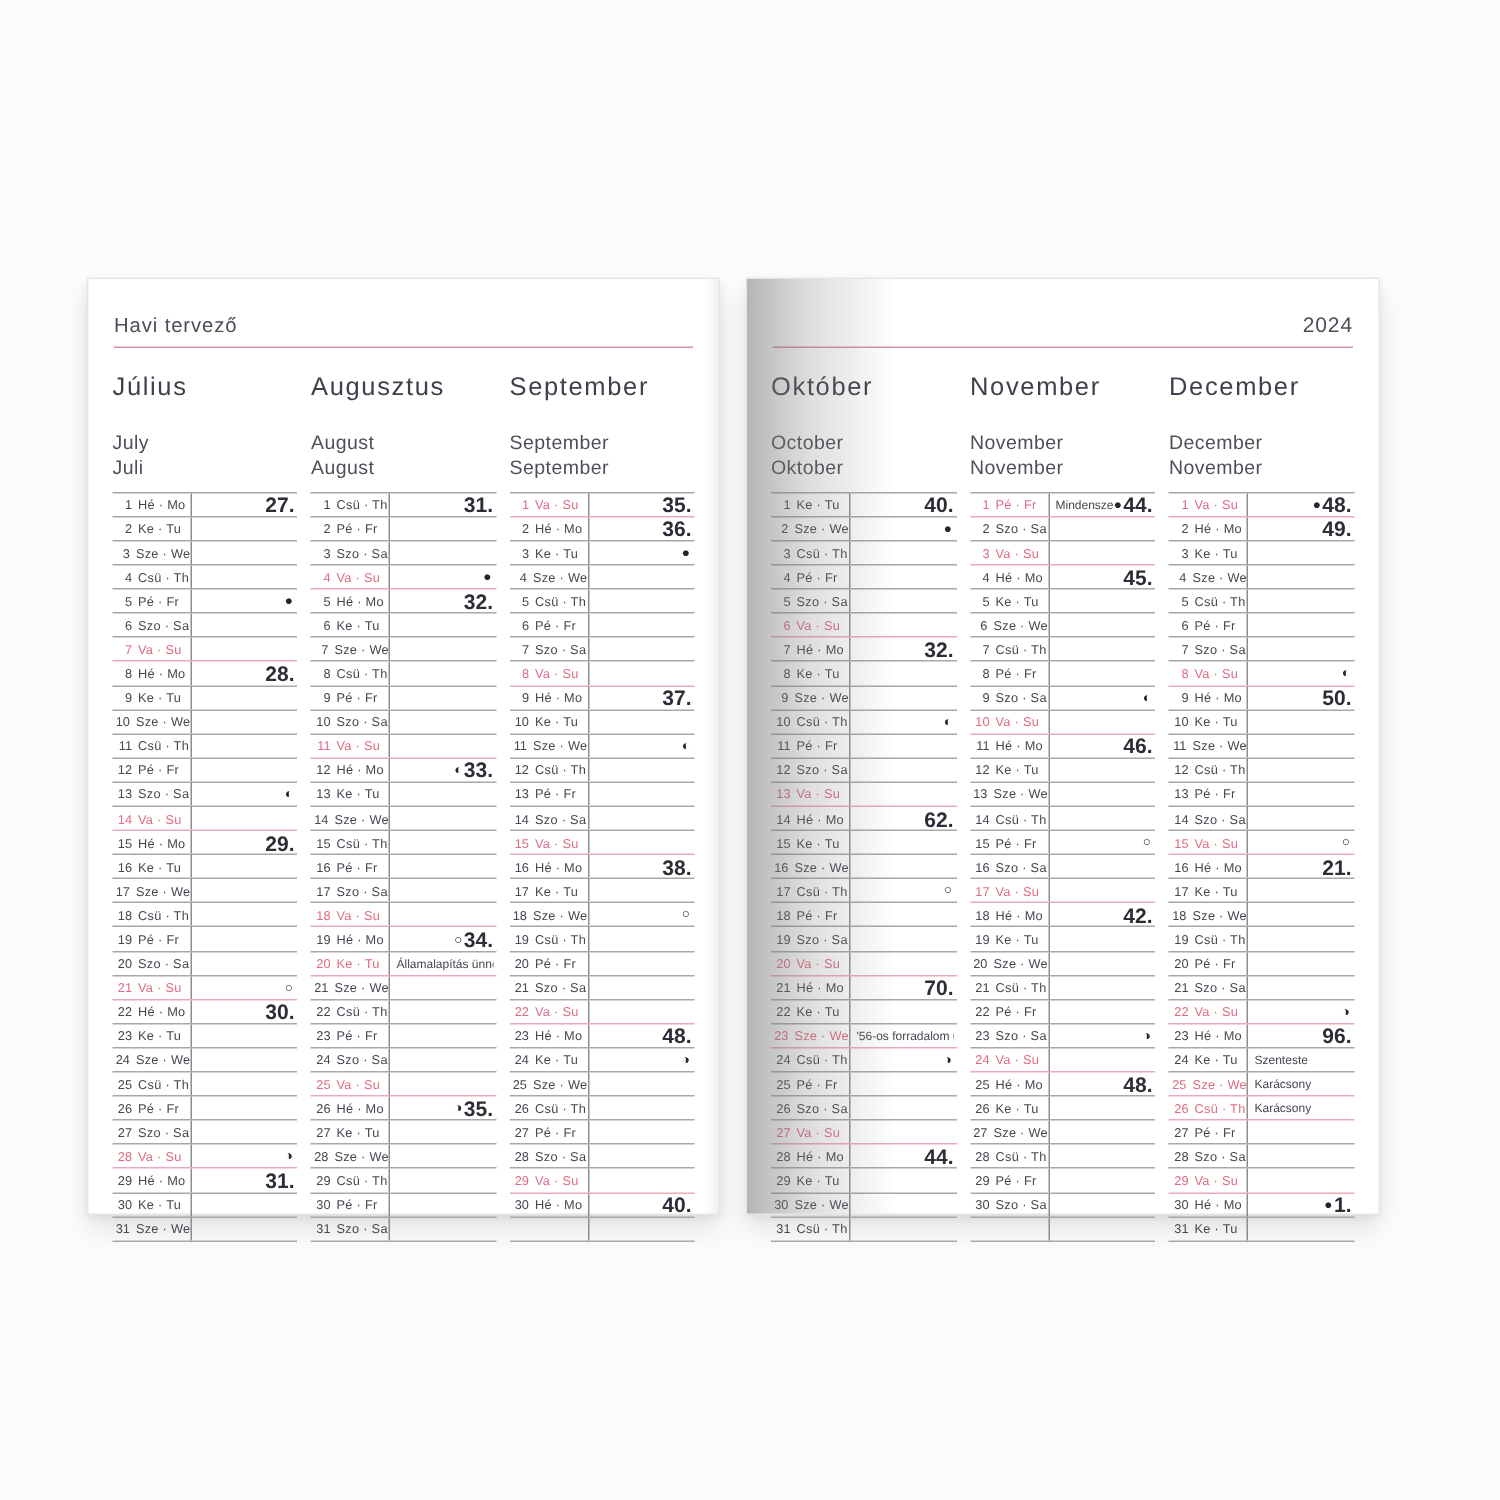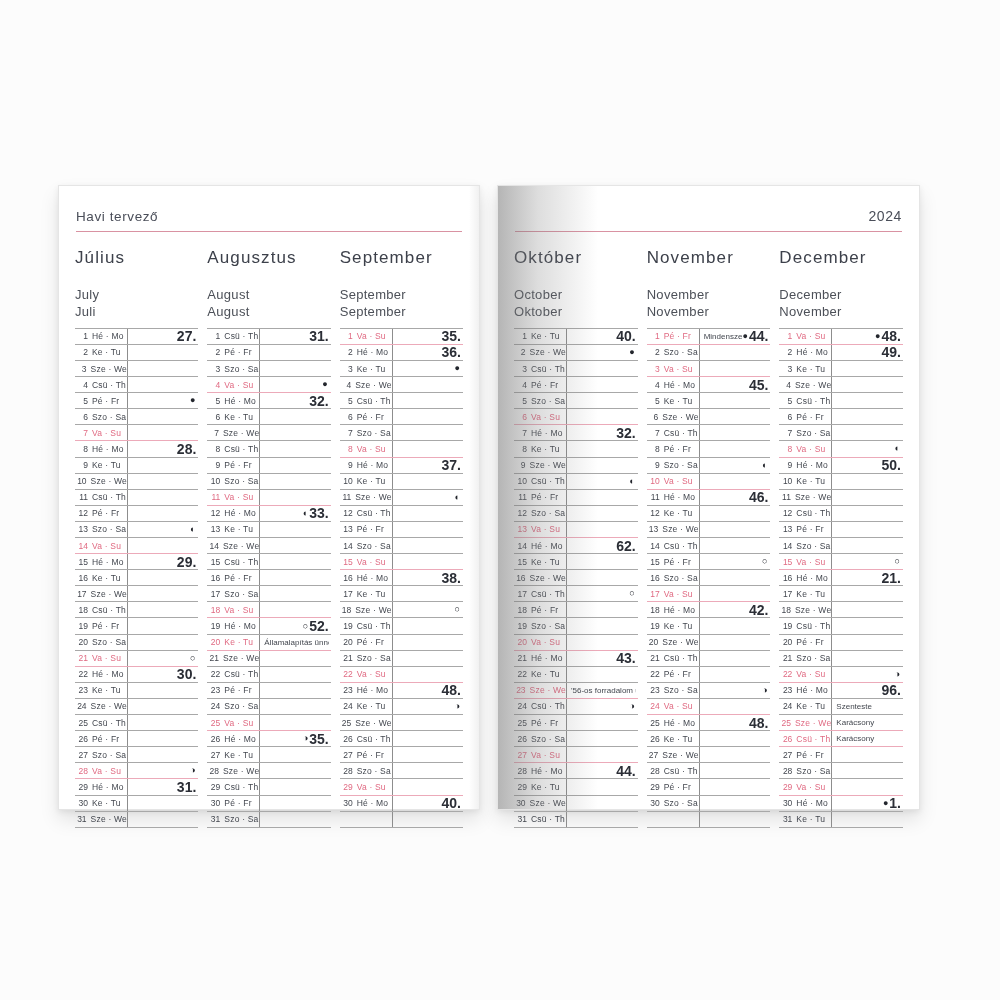--- a/index.html
+++ b/index.html
@@ -558,21 +558,21 @@
             </div>
           </div>
           <div class="row">
             <div class="day">
               <span class="num">19</span>
               <span class="lab">Hé · Mo</span>
             </div>
             <div class="note">
               <span class="ntext"></span>
               <span class="moon">○</span>
-              <span class="wk">52.</span>
+              <span class="wk">34.</span>
             </div>
           </div>
           <div class="row red">
             <div class="day">
               <span class="num">20</span>
               <span class="lab">Ke · Tu</span>
             </div>
             <div class="note">
               <span class="ntext">Államalapítás ünnepe</span>
             </div>
@@ -1179,21 +1179,21 @@
               <span class="ntext"></span>
             </div>
           </div>
           <div class="row">
             <div class="day">
               <span class="num">21</span>
               <span class="lab">Hé · Mo</span>
             </div>
             <div class="note">
               <span class="ntext"></span>
-              <span class="wk">43.</span>
+              <span class="wk">70.</span>
             </div>
           </div>
           <div class="row">
             <div class="day">
               <span class="num">22</span>
               <span class="lab">Ke · Tu</span>
             </div>
             <div class="note">
               <span class="ntext"></span>
             </div>

